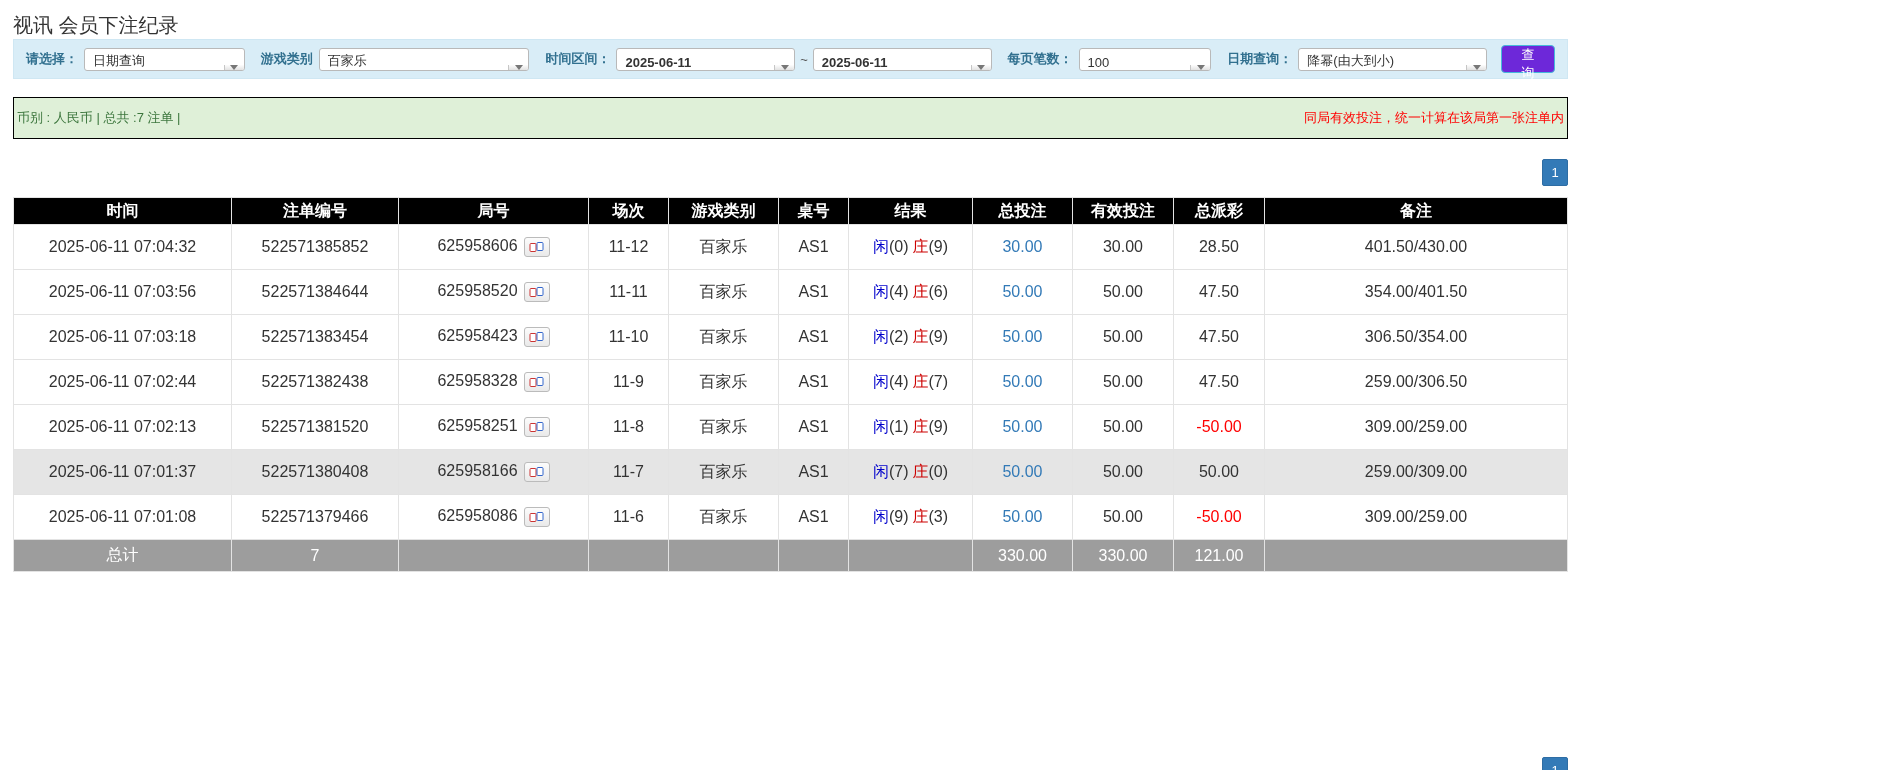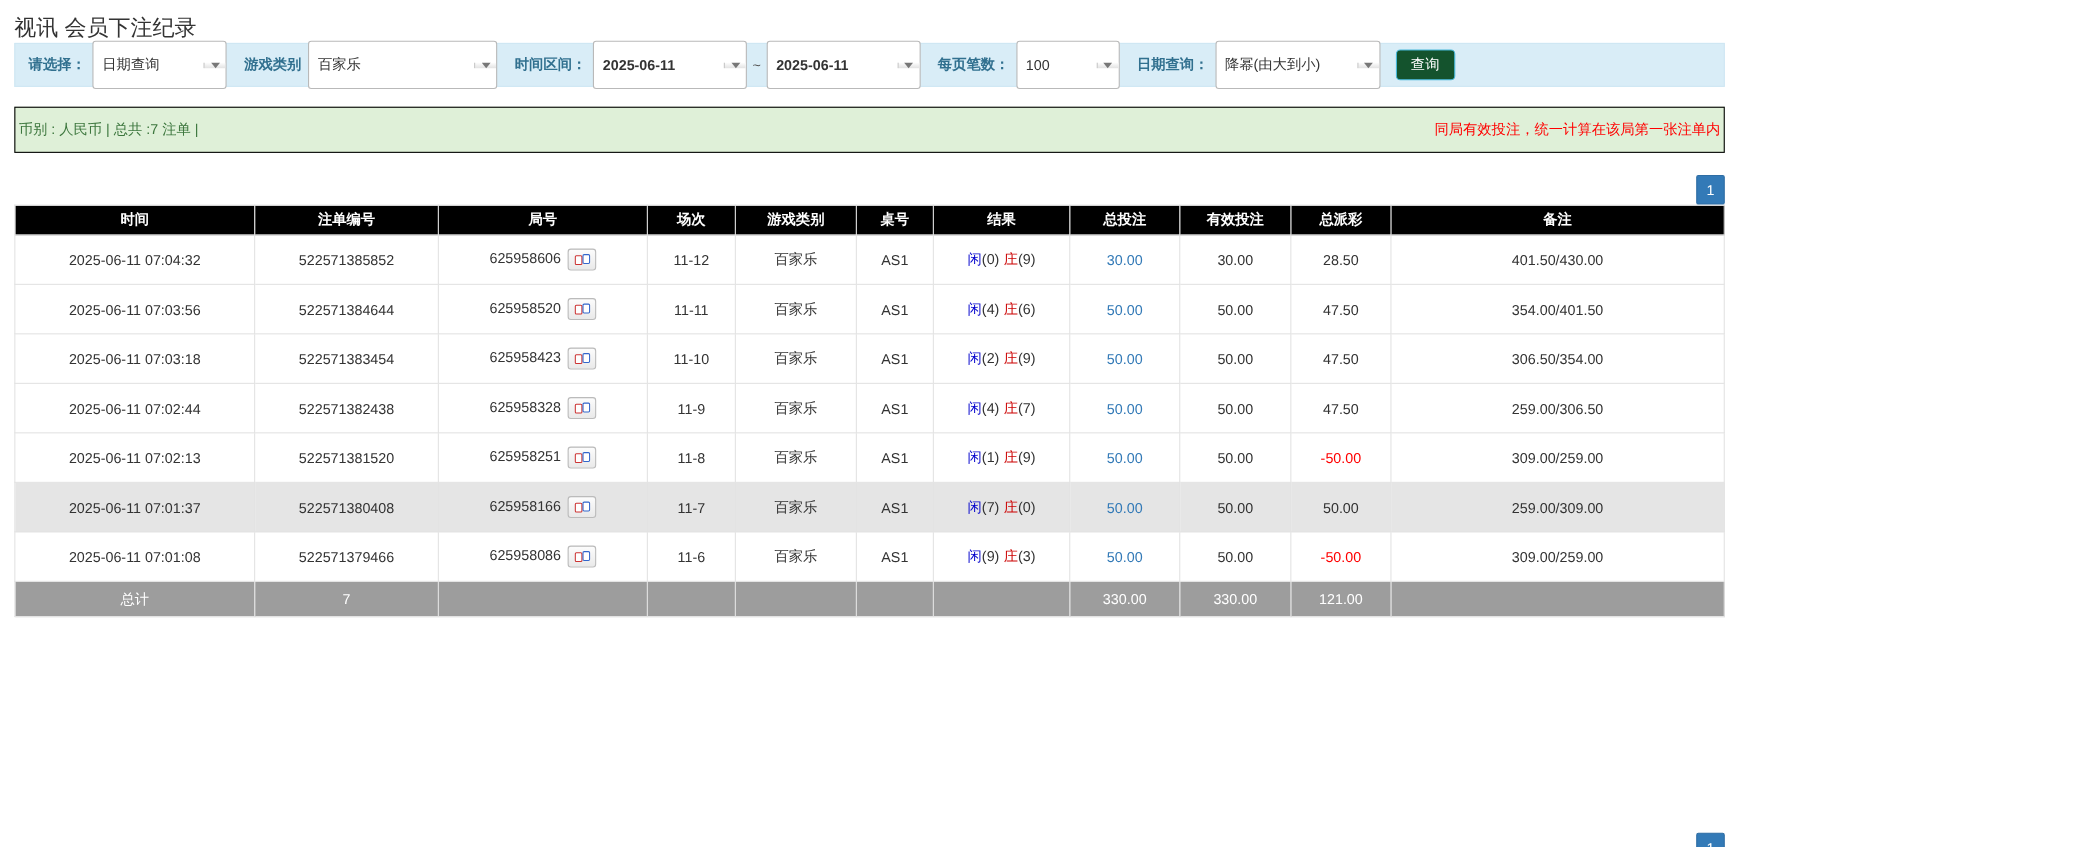--- a/index.html
+++ b/index.html
@@ -3,37 +3,37 @@
 <meta charset="utf-8">
 <style>
   *{box-sizing:border-box;margin:0;padding:0;}
   html,body{width:1893px;height:770px;}
   body{background:#fff;font-family:"Liberation Sans","DejaVu Sans",sans-serif;position:relative;overflow:hidden;color:#333;}
   .content{width:1555px;margin-left:13px;}
   .page-title{font-size:20px;color:#333;padding-top:12px;font-weight:400;}
   .filter-bar{background:#d9edf7;border:1px solid #cfe7f3;height:40px;display:flex;align-items:center;padding:0 12px;font-size:13px;}
   .filter-label{color:#31708f;font-weight:700;margin:0 6px 0 16px;white-space:nowrap;}
   .filter-label.first{margin-left:0;}
-  .combo{display:inline-flex;align-items:center;background:#fff;border:1px solid #b9b9b9;border-radius:3px;height:44px;overflow:hidden;cursor:pointer;}
+  .combo{display:inline-flex;align-items:flex-end;background:#fff;border:1px solid #b9b9b9;border-radius:3px;height:23px;overflow:hidden;cursor:pointer;gap:39px;}
   .combo-text{display:flex;align-items:center;padding:0 8px;font-size:13px;color:#333;white-space:nowrap;}
   .w-select .combo-text{width:100px;}
   .w-game .combo-text{width:150px;}
   .w-date .combo-text{width:118px;font-weight:bold;}
   .w-size .combo-text{width:72px;}
   .w-sort .combo-text{width:128px;}
   .combo-arrow{width:20px;border-left:1px solid #c6c6c6;background:linear-gradient(#fdfdfd,#e2e2e2);display:flex;align-items:center;justify-content:center;}
   .caret{width:0;height:0;border-left:4px solid transparent;border-right:4px solid transparent;border-top:5px solid #777;}
   .tilde{color:#555;margin:0 5px;}
-  .btn-search{margin-left:14px;background:#14532d;border:1px solid #46b8da;color:#fff;font-size:13px;height:28px;padding:0 13px;border-radius:4px;cursor:pointer;}
+  .btn-search{margin-left:14px;background:#6d28d9;border:1px solid #46b8da;color:#fff;font-size:13px;height:28px;padding:0 13px;border-radius:4px;cursor:pointer;}
   .summary-bar{margin-top:18px;background:#dff0d8;border:1px solid #000000;height:42px;display:flex;align-items:center;justify-content:space-between;padding:0 3px;font-size:13px;}
   .summary-left{color:#3c763d;}
   .summary-right{color:#f00;}
   .pager-top{margin-top:20px;text-align:right;height:27px;}
   .page-btn{display:inline-flex;align-items:center;justify-content:center;min-width:26px;height:27px;background:#337ab7;border:1px solid #2e6da4;color:#fff;font-size:13px;cursor:pointer;border-radius:2px;}
-  table{width:100%;border-collapse:collapse;font-size:13px;table-layout:fixed;}
+  table{margin-top:11px;width:100%;border-collapse:collapse;font-size:16px;table-layout:fixed;}
   thead th{background:#000;color:#fff;font-weight:700;height:27px;border:1px solid #e3e3e3;text-align:center;}
   tbody td{height:45px;border:1px solid #e3e3e3;text-align:center;color:#333;background:#fff;}
   tr[data-highlight="true"] td{background:#e5e5e5;}
   .player{color:#00c;}
   .banker{color:#c00;margin-left:4px;}
   .score{color:#333;}
   .bet-link{color:#337ab7;text-decoration:none;cursor:pointer;}
   td.neg{color:#f00;}
   .round-icon{display:inline-flex;align-items:center;justify-content:center;width:26px;height:20px;border:1px solid #bbb;border-radius:3px;background:linear-gradient(#fcfcfc,#e9e9e9);vertical-align:middle;margin-left:6px;cursor:pointer;}
   tfoot td{height:32px;background:#9d9d9d;color:#fff;border:1px solid #e3e3e3;text-align:center;}

